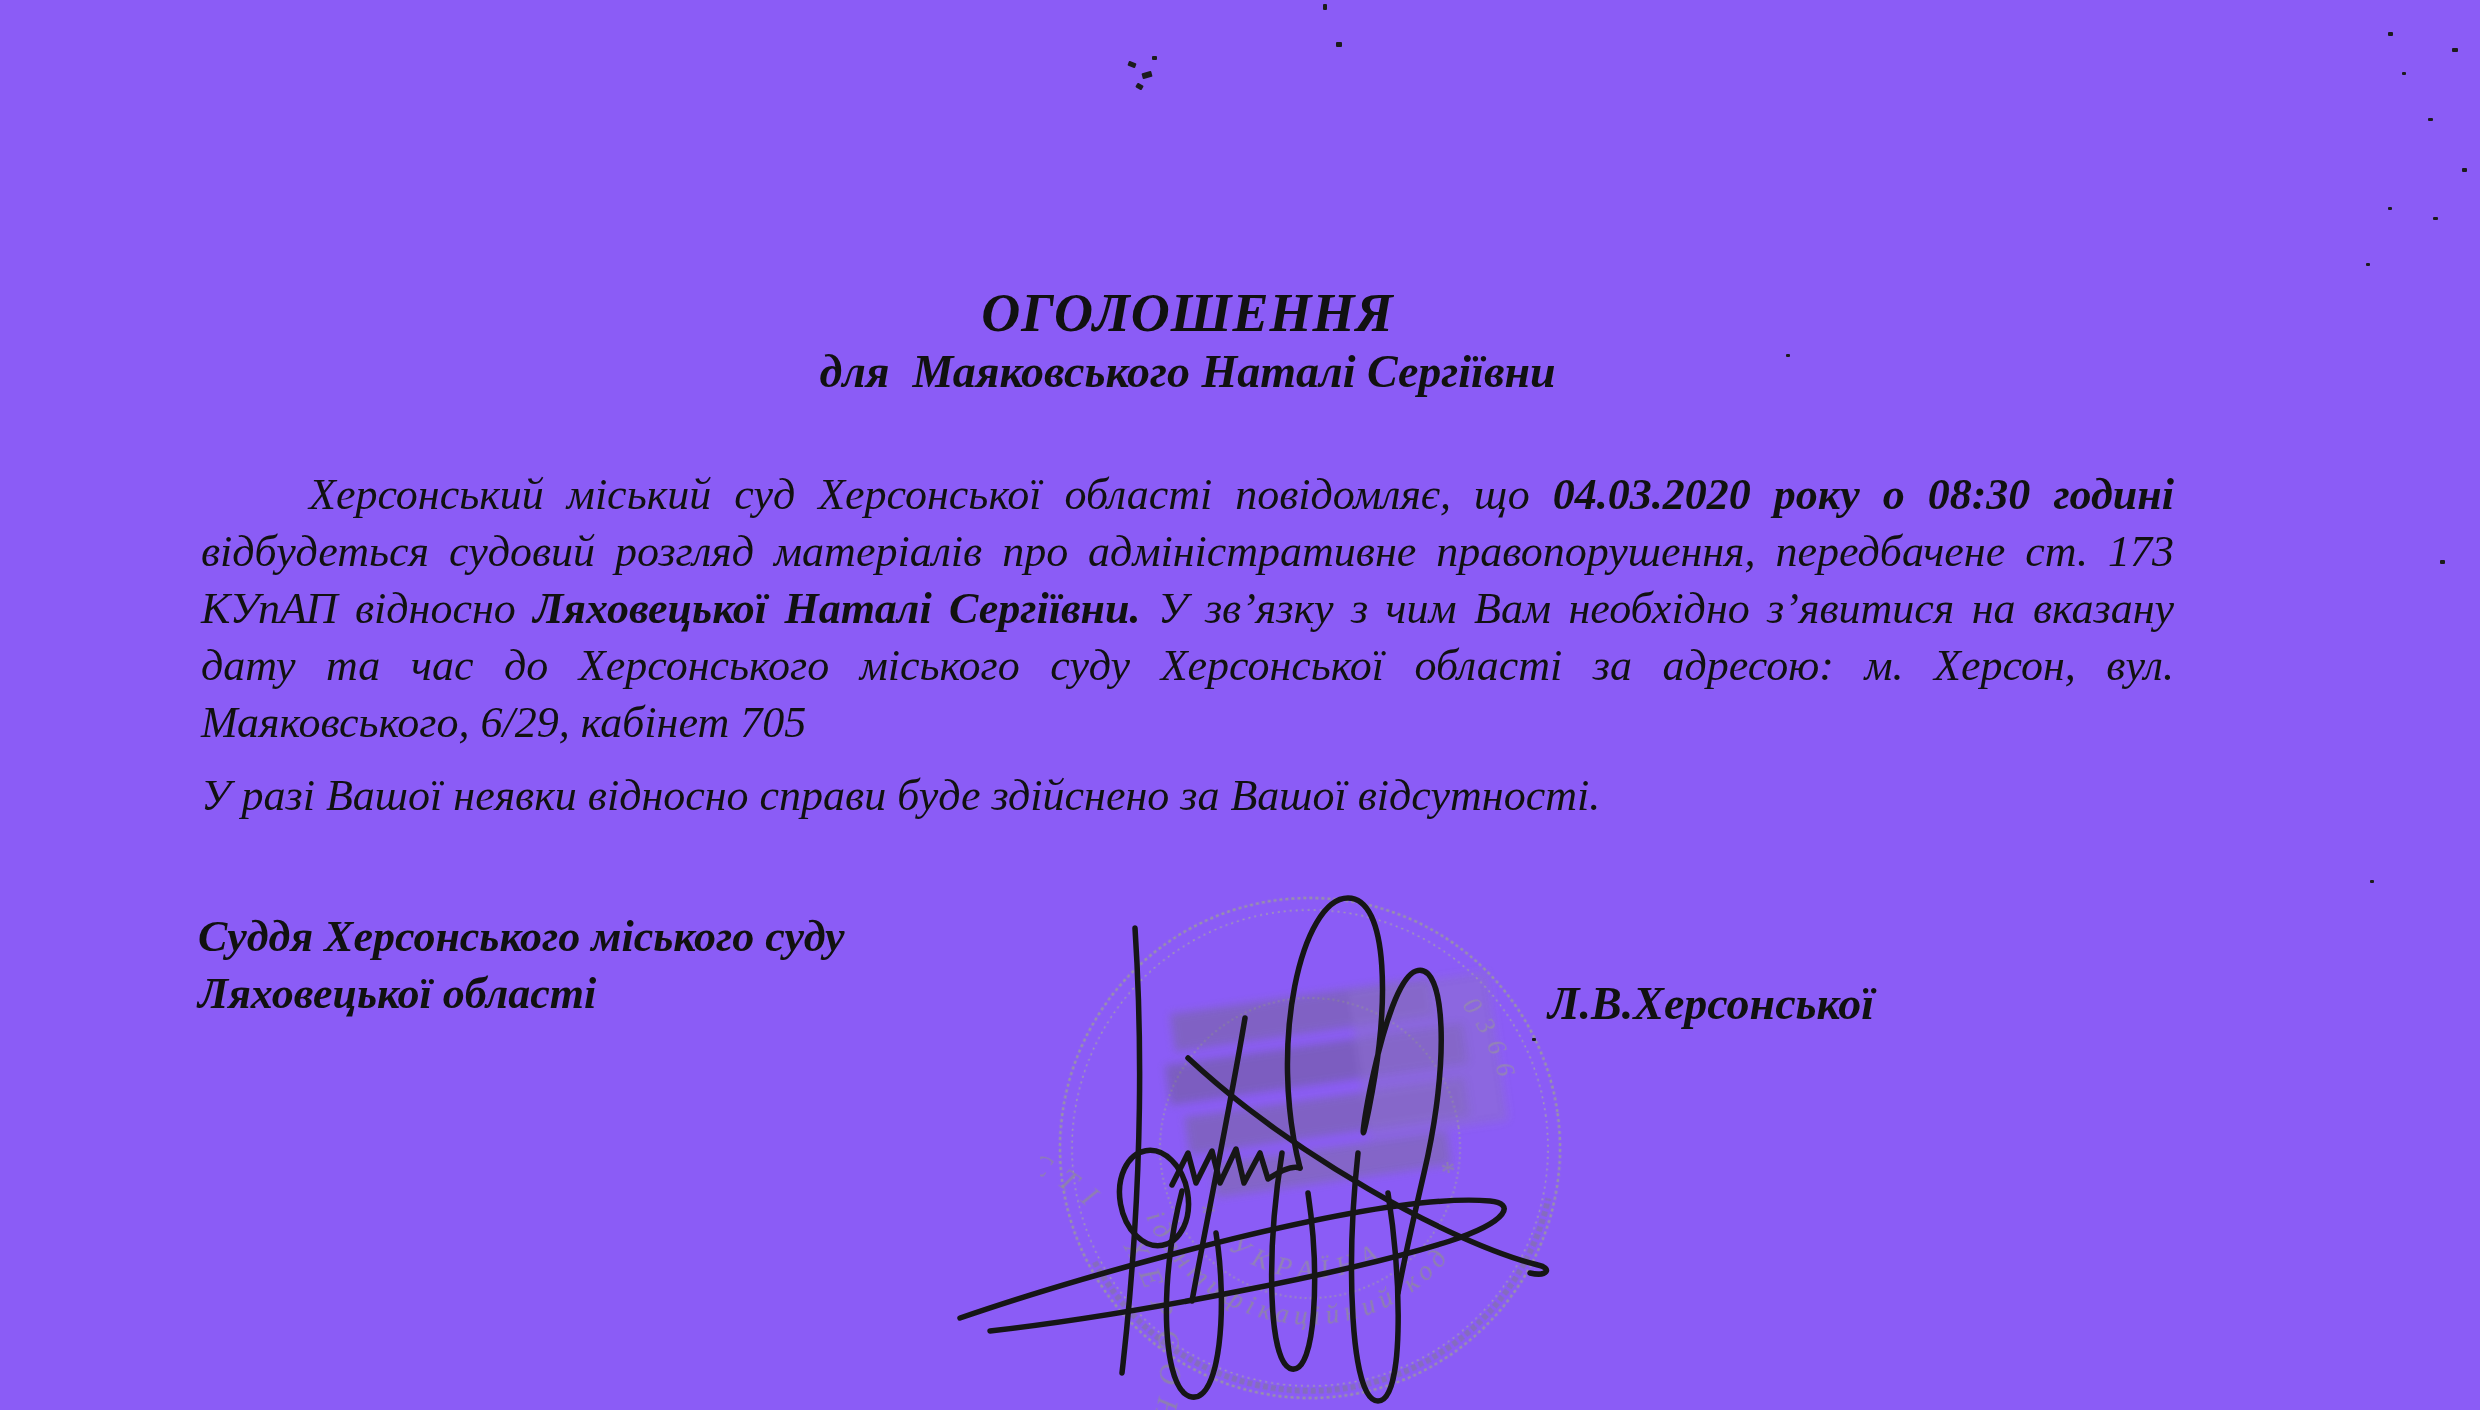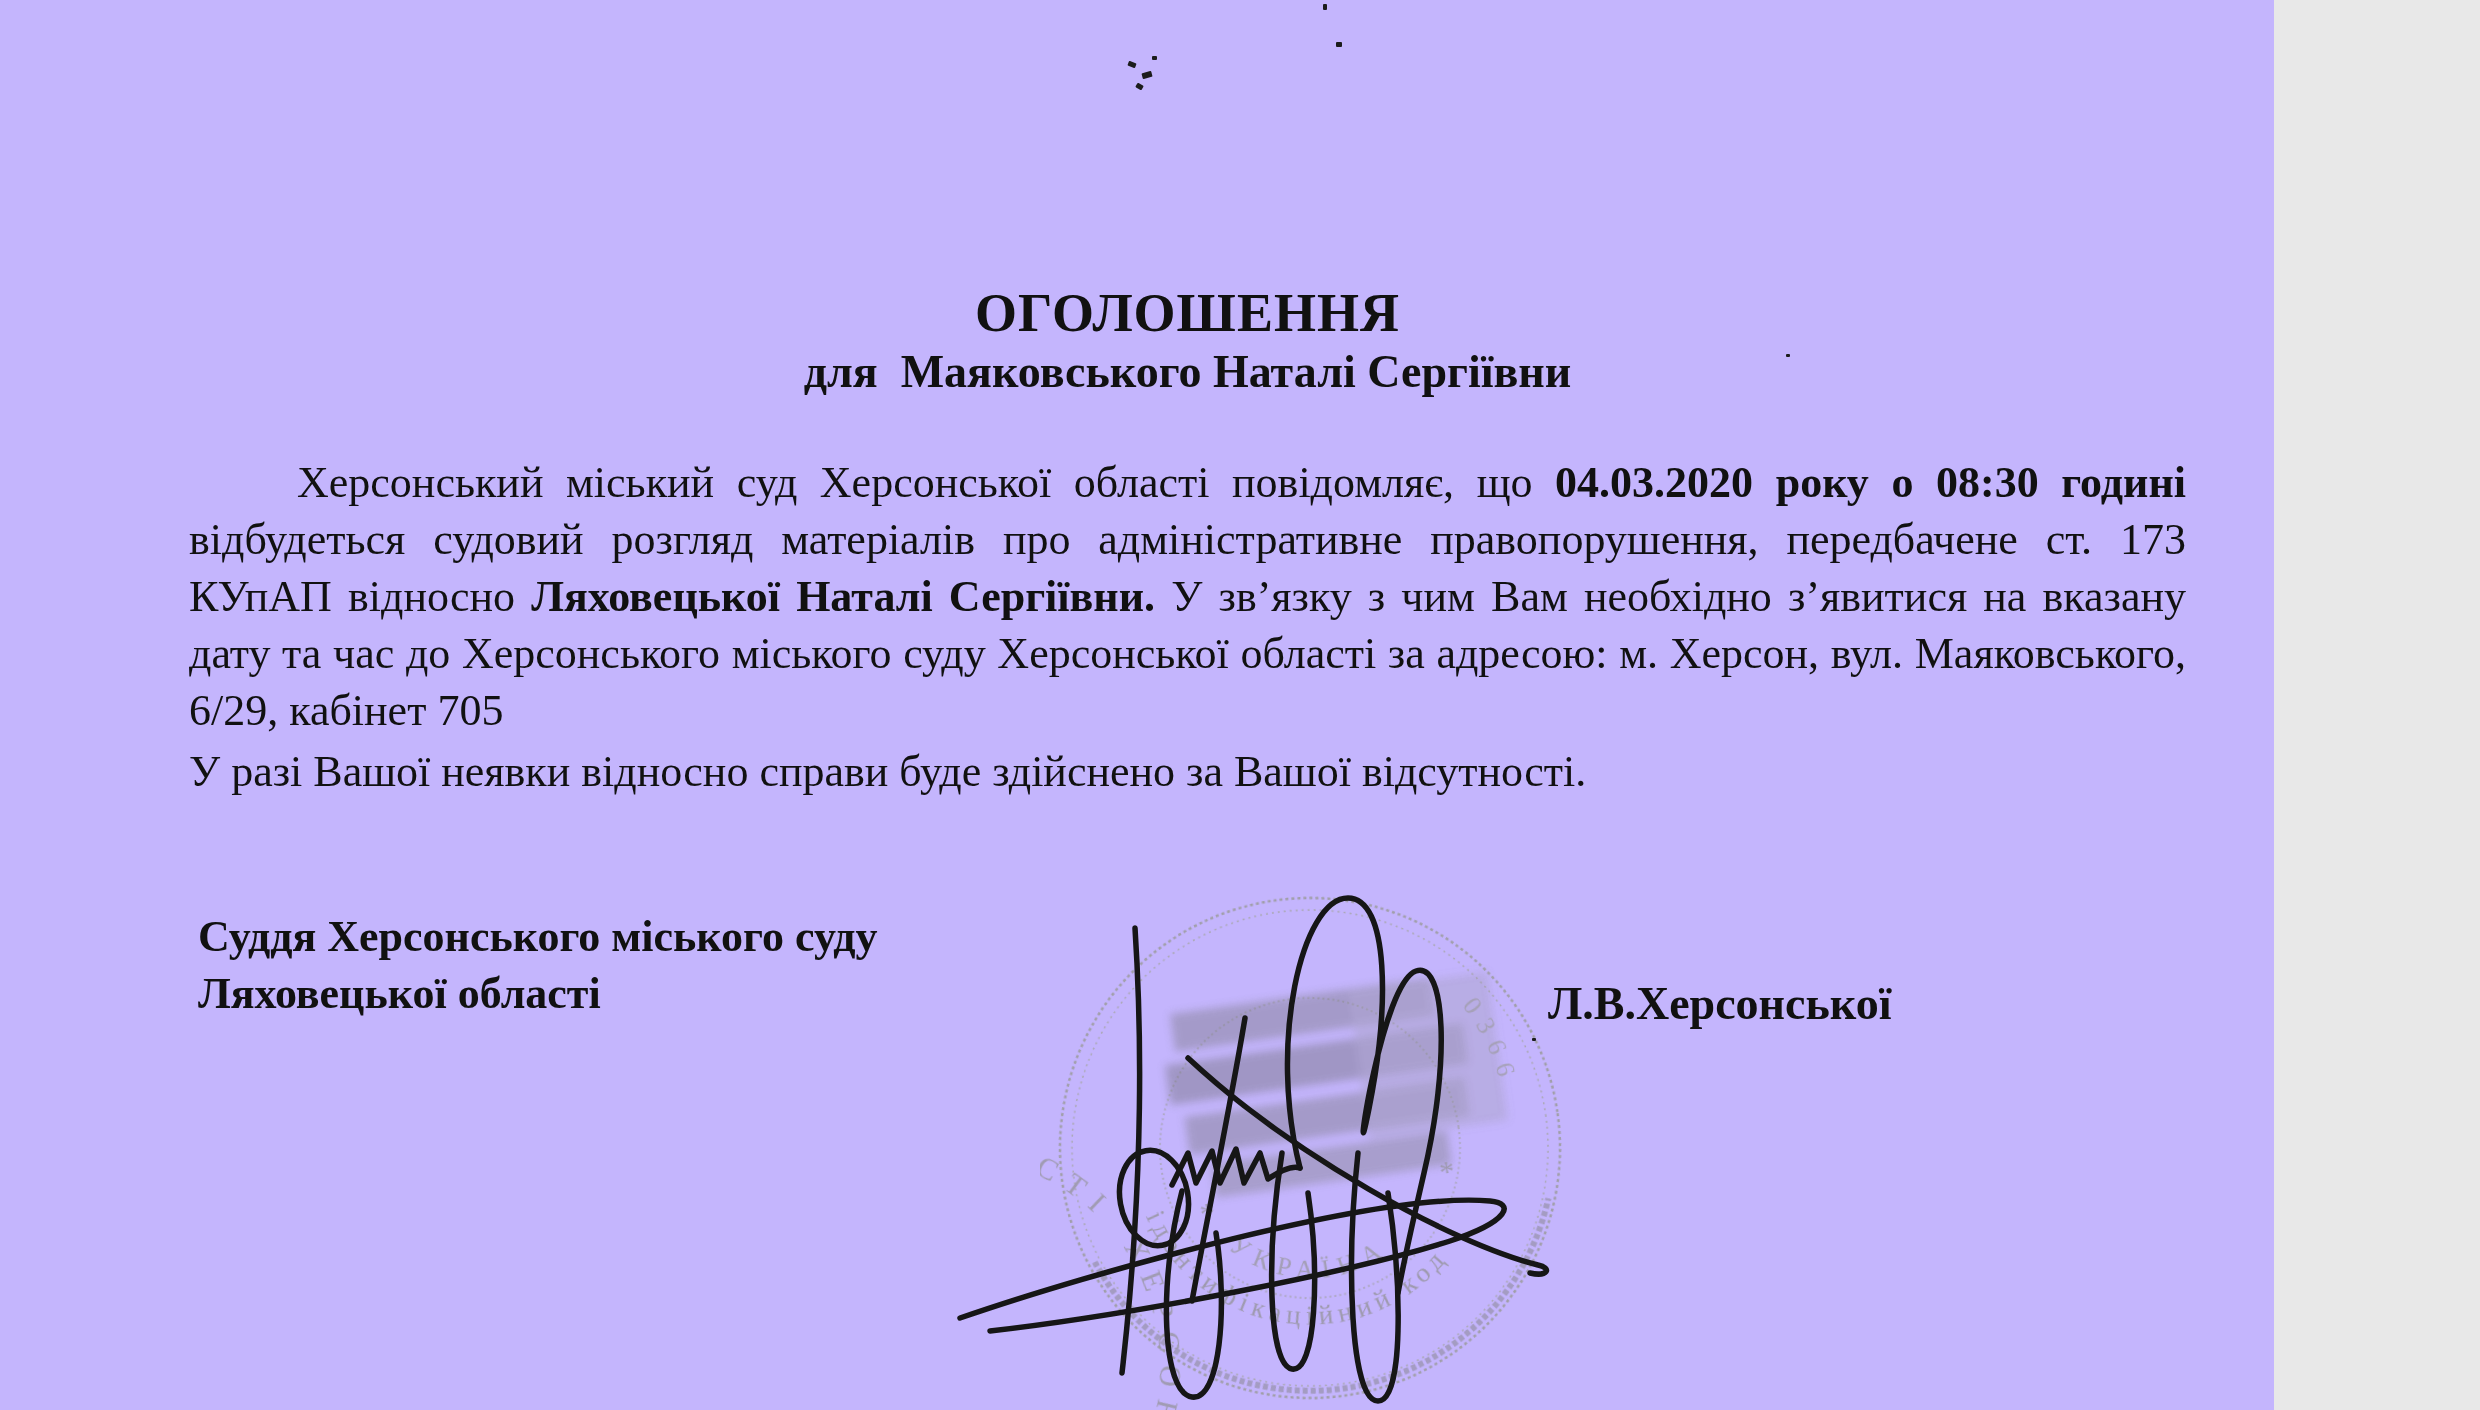--- a/index.html
+++ b/index.html
@@ -1,40 +1,41 @@
 <!DOCTYPE html>
 <html><head>
 <meta charset="utf-8">
 <style>
   html,body{margin:0;padding:0;background:#e8e8e8;}
   .page{
     position:relative;
-    width:2274px;height:1410px;
-    background:#c4b5fd;
+    width:2480px;height:1410px;
+    background:#8b5cf6;
     font-family:"Liberation Serif", serif;
     color:#111;
     overflow:hidden;
+    font-style:italic;
   }
   .title-block{
     position:absolute;left:185px;top:283px;width:2005px;
     text-align:center;
   }
   .doc-title{
     font-size:54px;font-weight:700;line-height:60px;
     letter-spacing:1px;
   }
   .doc-subtitle{
     font-size:46px;font-weight:700;line-height:58px;
     white-space:pre-wrap;
   }
   .body-block{
     position:absolute;left:185px;top:450px;width:2005px;
     font-size:44px;line-height:57px;
   }
-  .body-block p{margin:4px;}
+  .body-block p{margin:16px;}
   .para-main{
     text-align:justify;
     text-indent:108px;
   }
   .para-note{
     text-align:left;
   }
   .judge-block{
     position:absolute;left:198px;top:908px;
     font-size:44px;font-weight:700;line-height:57px;

